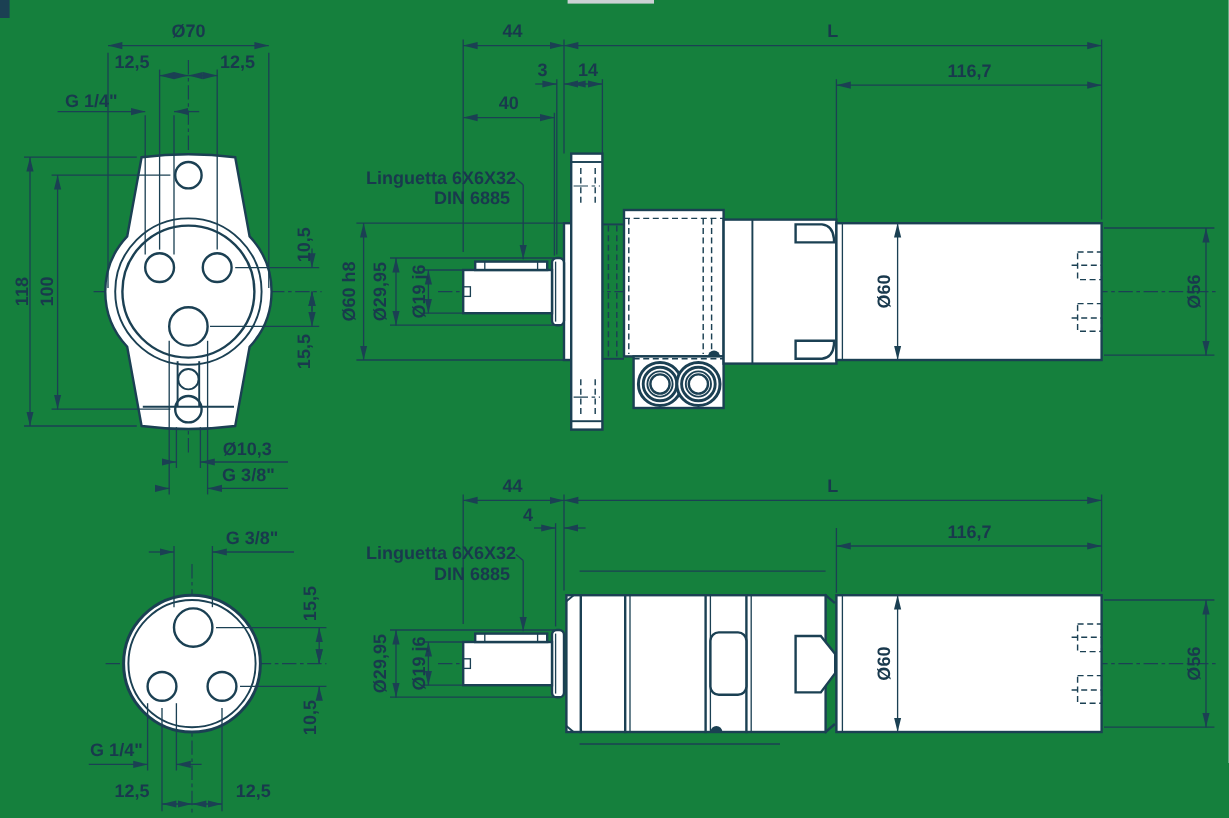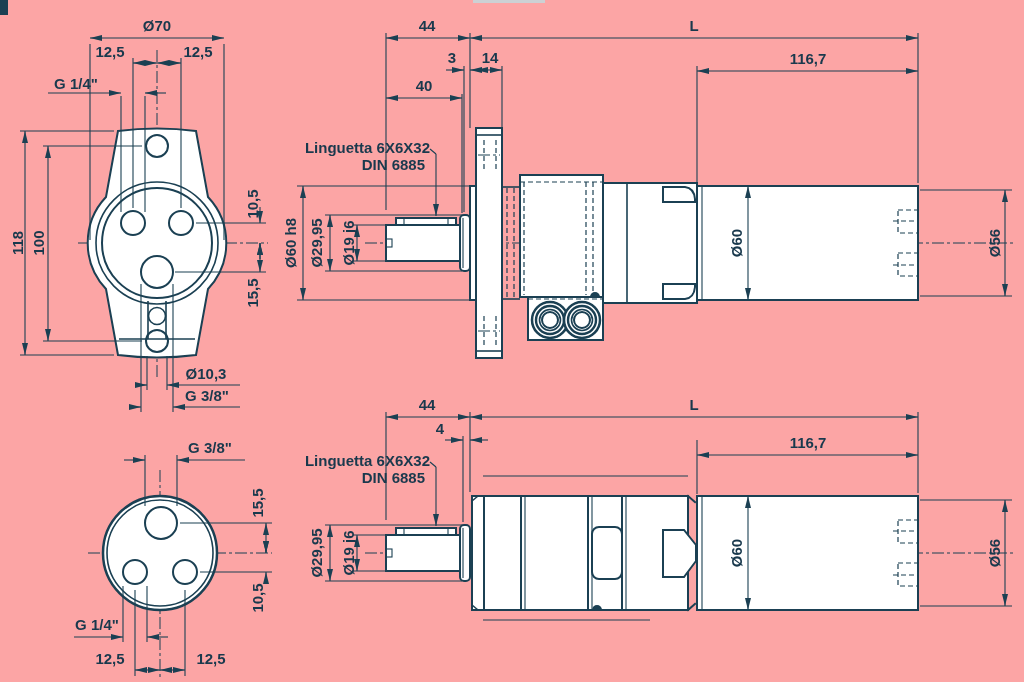--- a/index.html
+++ b/index.html
@@ -1,16 +1,16 @@
 <!DOCTYPE html>
 <html><head>
 <meta charset="utf-8">
 <style>
   html,body{margin:0;padding:0;background:#fff;}
-  .stage{position:relative;width:1024px;height:682px;background:#fca5a5;overflow:hidden;}
+  .stage{position:relative;width:1024px;height:682px;background:#15803d;overflow:hidden;}
   svg text{fill:#19394d;font:700 15px "Liberation Sans","DejaVu Sans",sans-serif;}
   .ol{stroke:#1b4053;stroke-width:2;fill:none;stroke-linecap:square;}
   .ow{stroke:#1b4053;stroke-width:2;fill:#fff;stroke-linecap:square;}
   .ow3{stroke:#1b4053;stroke-width:2.5;fill:#fff;}
   .o16{stroke:#1b4053;stroke-width:1.6;fill:none;}
   .th{stroke:#1b4053;stroke-width:1.1;fill:none;}
   .cl{stroke:#1b4053;stroke-width:1;fill:none;stroke-dasharray:12 3 3 3;}
   .hd{stroke:#1b4053;stroke-width:1.2;fill:none;stroke-dasharray:5 3;}
   .fill{fill:#1b4053;stroke:none;}
 </style>

